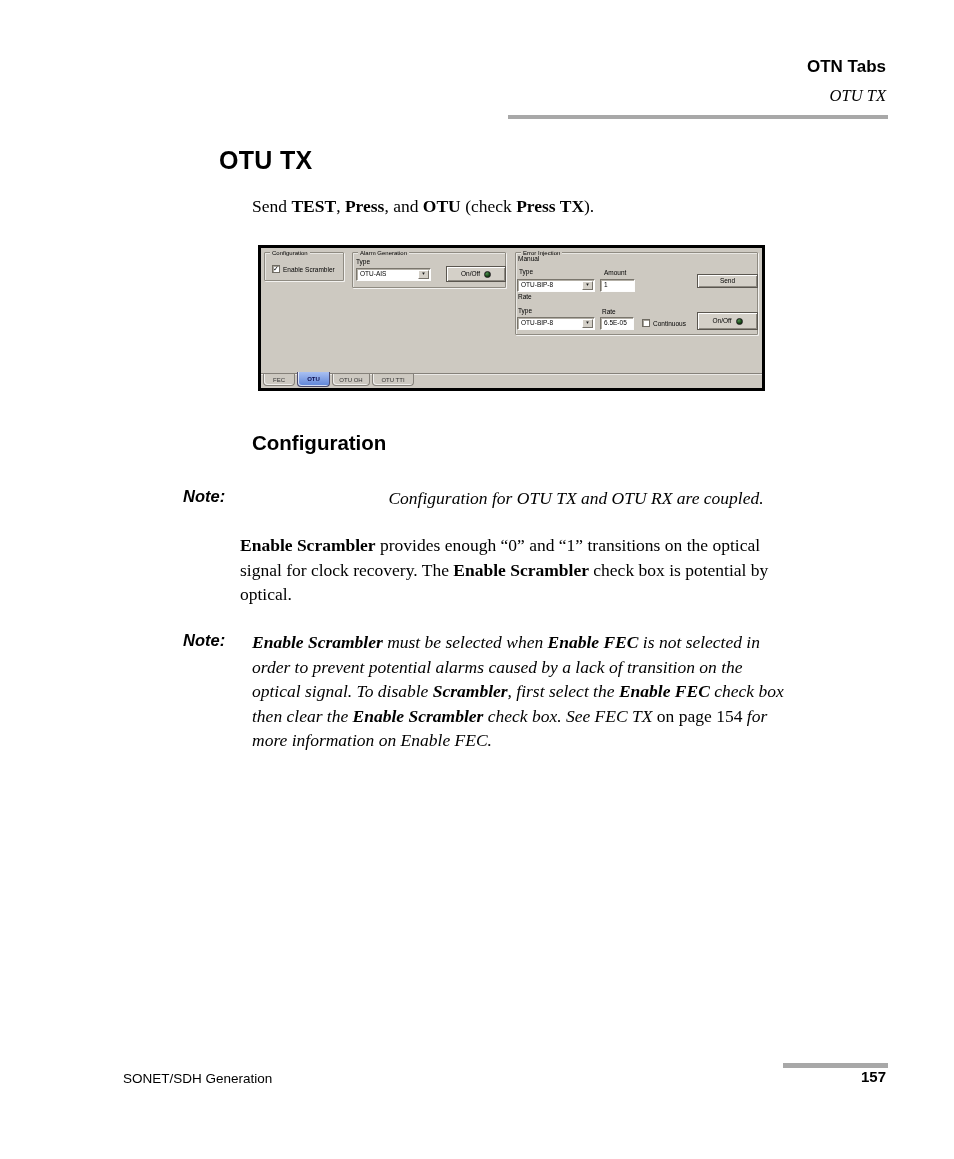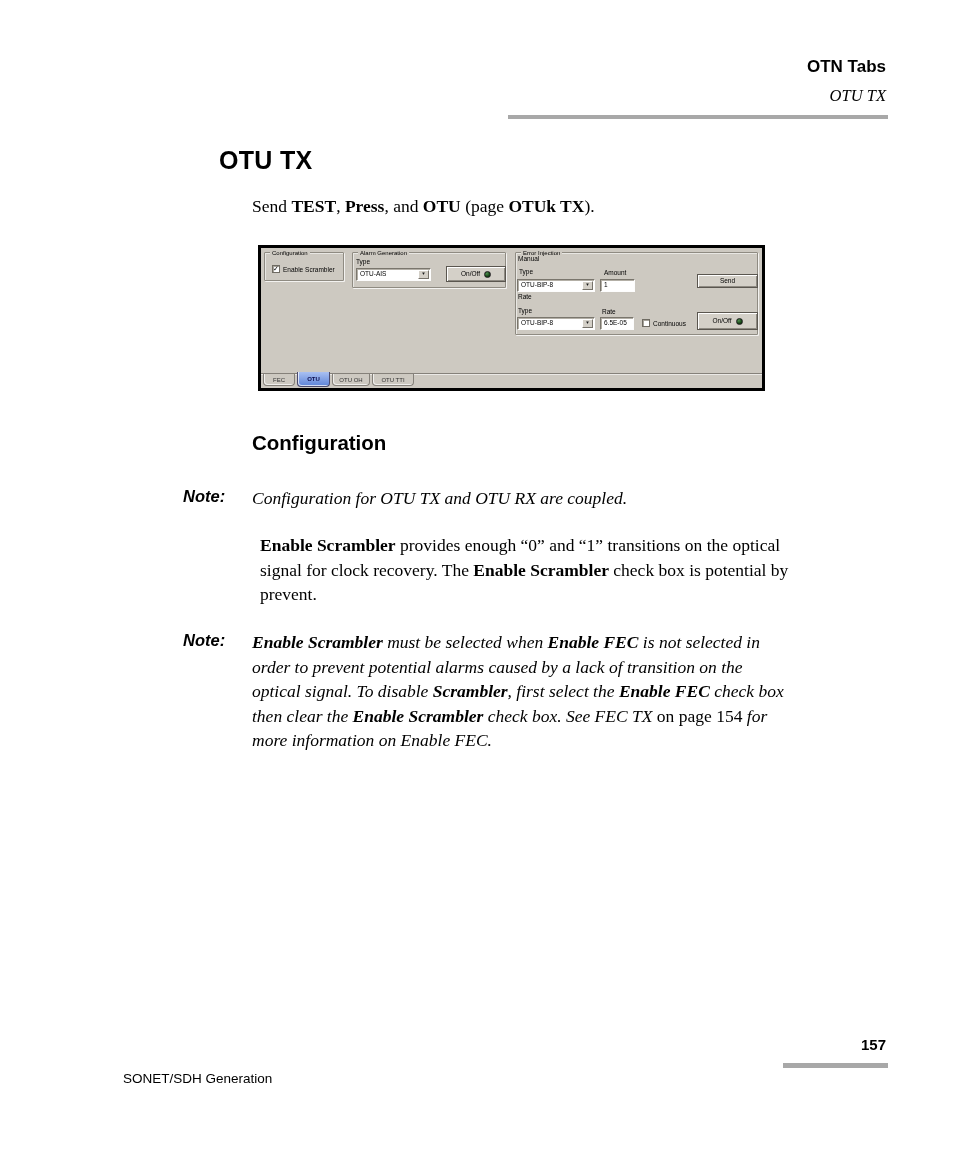--- a/index.html
+++ b/index.html
@@ -15,24 +15,24 @@
   .hdr-sub { right:68px; top:86px; font-size:16.5px; font-style:italic; text-align:right; }
   .hdr-rule { left:508px; top:115px; width:380px; height:4px; background:#a8a8a8; }
 
   .h1 { left:219px; top:146px; font-size:25px; font-weight:bold; letter-spacing:.3px; }
   .intro { left:252px; top:196px; font-size:17.5px; }
 
   .h2 { left:252px; top:431px; font-size:20.5px; font-weight:bold; }
 
   .note-label { left:183px; font-size:16.5px; font-weight:bold; font-style:italic; }
   .note-body { left:252px; width:648px; font-size:17.5px; font-style:italic; line-height:24.5px; }
-  .para { left:260px; top:533px; width:648px; font-size:17.5px; line-height:24.6px; }
+  .para { left:240px; top:533px; width:648px; font-size:17.5px; line-height:24.6px; }
 
   .ftr-rule { left:783px; top:1063px; width:105px; height:5px; background:#a8a8a8; }
-  .ftr-page { right:68px; top:1036px; font-size:15px; font-weight:bold; text-align:right; }
+  .ftr-page { right:68px; top:1068px; font-size:15px; font-weight:bold; text-align:right; }
   .ftr-app { left:123px; top:1071px; font-size:13.5px; }
 
   
   .shot { left:258px; top:245px; width:507px; height:146px; border:3px solid #000;
           background:#cdc9c1; font-family:"Liberation Sans", sans-serif; font-size:6.5px;
           line-height:1; overflow:hidden; }
   .group { position:absolute; border:1px solid #8f8b82; border-radius:1px;
            box-shadow:1px 1px 0 rgba(255,255,255,.75), inset 1px 1px 0 rgba(255,255,255,.55); }
   .legend { position:absolute; top:-3px; left:5px; background:#cdc9c1; padding:0 2px;
             font-size:6px; white-space:nowrap; }
@@ -75,21 +75,21 @@
              background:linear-gradient(#a9c0f2, #5e84d8); border-color:#4a4a6e; }
 </style>
 </head>
 <body>
 
 <div class="abs sans hdr-section">OTN Tabs</div>
 <div class="abs hdr-sub">OTU TX</div>
 <div class="abs hdr-rule"></div>
 
 <h1 class="abs sans h1">OTU TX</h1>
-<p class="abs intro"><span>Send </span><span class="b">TEST</span><span>, </span><span class="b">Press</span><span>, and </span><span class="b">OTU</span><span> (page </span><span class="b">OTUk TX</span><span>).</span></p>
+<p class="abs intro"><span>Send </span><span class="b">TEST</span><span>, </span><span class="b">Press</span><span>, and </span><span class="b">OTU</span><span> (check </span><span class="b">Press TX</span><span>).</span></p>
 
 <div class="abs shot">
 
   <div class="group" style="left:3px;top:4px;width:80px;height:29px;">
     <span class="legend">Configuration</span>
     <span class="cb" style="left:7px;top:12px;"><span class="mark">✓</span></span>
     <span class="lbl" style="left:18px;top:14px;">Enable Scrambler</span>
   </div>
 
   <div class="group" style="left:91px;top:4px;width:154px;height:36px;">
@@ -143,22 +143,22 @@
   <div class="tabline"></div>
   <div class="tab" style="left:2px;width:32px;">FEC</div>
   <div class="tab sel" style="left:36px;width:33px;">OTU</div>
   <div class="tab" style="left:71px;width:38px;">OTU OH</div>
   <div class="tab" style="left:111px;width:42px;">OTU TTI</div>
 </div>
 
 <h2 class="abs sans h2">Configuration</h2>
 
 <div class="abs sans note-label" style="top:487px;">Note:</div>
-<div class="abs note-body" style="top:486px;"><span>Configuration for OTU TX and OTU RX are coupled.</span></div>
+<div class="abs note-body" style="top:486px;text-align:center;"><span>Configuration for OTU TX and OTU RX are coupled.</span></div>
 
-<p class="abs para"><span class="b">Enable Scrambler</span><span> provides enough “0” and “1” transitions on the optical</span><br><span>signal for clock recovery. The </span><span class="b">Enable Scrambler</span><span> check box is potential by</span><br><span>prevent.</span></p>
+<p class="abs para"><span class="b">Enable Scrambler</span><span> provides enough “0” and “1” transitions on the optical</span><br><span>signal for clock recovery. The </span><span class="b">Enable Scrambler</span><span> check box is potential by</span><br><span>optical.</span></p>
 
 <div class="abs sans note-label" style="top:631px;">Note:</div>
 <div class="abs note-body" style="top:630px;"><span class="b">Enable Scrambler</span><span> must be selected when </span><span class="b">Enable FEC</span><span> is not selected in</span><br><span>order to prevent potential alarms caused by a lack of transition on the</span><br><span>optical signal. To disable </span><span class="b">Scrambler</span><span>, first select the </span><span class="b">Enable FEC</span><span> check box</span><br><span>then clear the </span><span class="b">Enable Scrambler</span><span> check box. See FEC TX </span><span class="rm">on page 154</span><span> for</span><br><span>more information on Enable FEC.</span></div>
 
 <div class="abs ftr-rule"></div>
 <div class="abs sans ftr-page">157</div>
 <div class="abs sans ftr-app">SONET/SDH Generation</div>
 
 </body></html>

